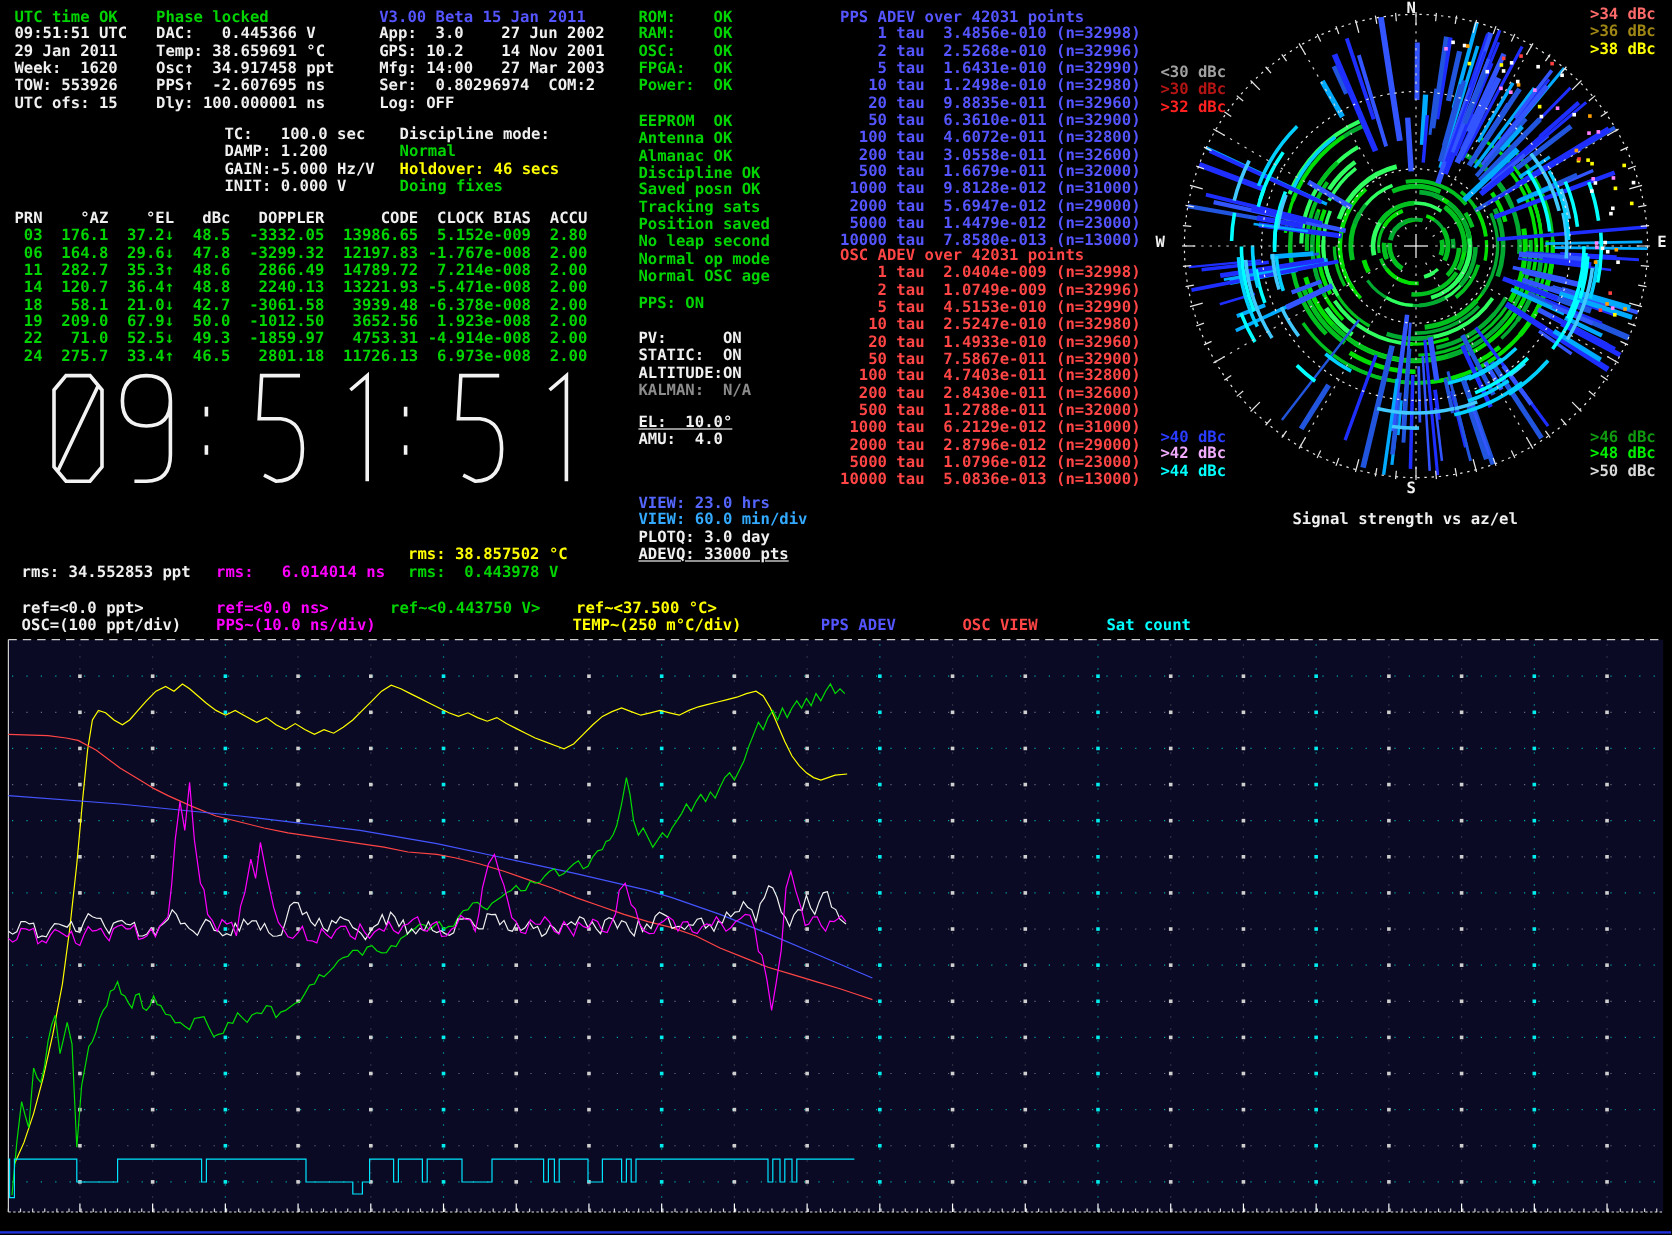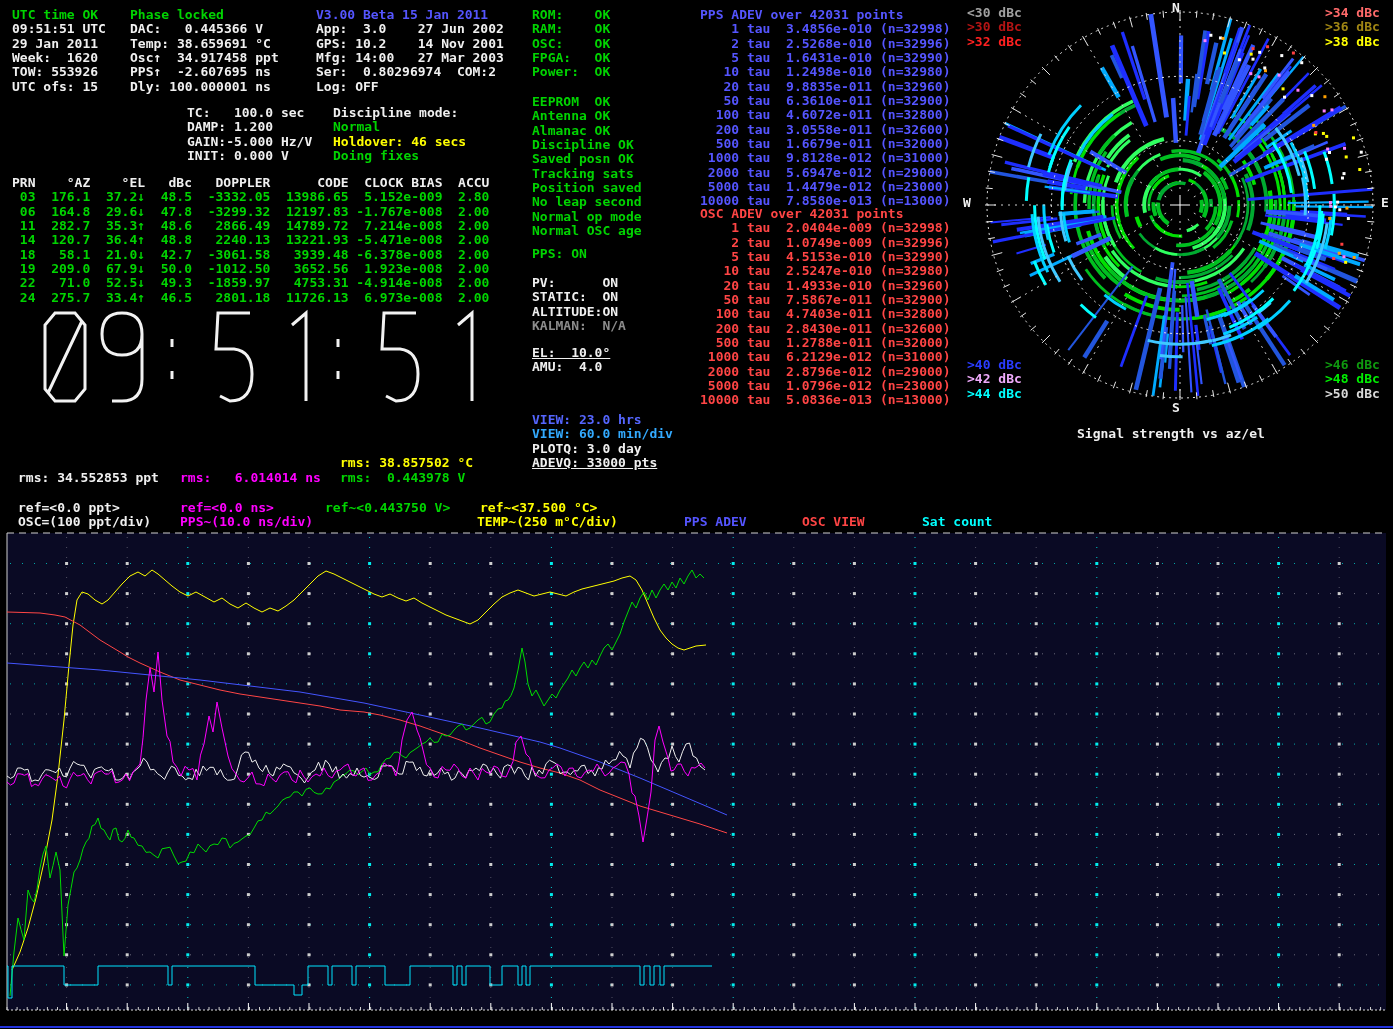--- a/index.html
+++ b/index.html
@@ -494,21 +494,21 @@
       <line x1="204" y1="205" x2="27" y2="205.00000000000003" stroke="#cfcfcf" stroke-width="1" stroke-dasharray="2 5"></line>
       <line x1="206.14359353944897" y1="197" x2="52.857097069603356" y2="108.49999999999997" stroke="#cfcfcf" stroke-width="1" stroke-dasharray="2 5"></line>
       <line x1="212" y1="191.143593539449" x2="123.49999999999991" y2="37.857097069603384" stroke="#cfcfcf" stroke-width="1" stroke-dasharray="2 5"></line>
       <line x1="210" y1="205" x2="230" y2="205" stroke="#fff" stroke-width="1"></line>
       <line x1="220" y1="195" x2="220" y2="215" stroke="#fff" stroke-width="1"></line>
     </svg>
   <div class="lbl" style="left:1172px;top:1px;color:#f0f0f0">N</div>
   <div class="lbl" style="left:1381px;top:196px;color:#f0f0f0">E</div>
   <div class="lbl" style="left:1172px;top:401px;color:#f0f0f0">S</div>
   <div class="lbl" style="left:963px;top:196px;color:#f0f0f0">W</div>
-  <div class="blk" style="left:967px;top:6px"><div class="ln" style="color: rgb(160, 160, 160);">&lt;30 dBc</div><div class="ln" style="color: rgb(180, 20, 20);">&gt;30 dBc</div><div class="ln" style="color: rgb(255, 32, 32);">&gt;32 dBc</div></div>
+  <div class="blk" style="left:967px;top:6px"><div class="ln" style="color: rgb(160, 160, 160); margin-top: 48px;">&lt;30 dBc</div><div class="ln" style="color: rgb(180, 20, 20);">&gt;30 dBc</div><div class="ln" style="color: rgb(255, 32, 32);">&gt;32 dBc</div></div>
   <div class="blk" style="left:1325px;top:6px"><div class="ln" style="color: rgb(255, 106, 106);">&gt;34 dBc</div><div class="ln" style="color: rgb(160, 134, 20);">&gt;36 dBc</div><div class="ln" style="color: rgb(255, 255, 0);">&gt;38 dBc</div></div>
   <div class="blk" style="left:967px;top:358px"><div class="ln" style="color: rgb(42, 60, 255);">&gt;40 dBc</div><div class="ln" style="color: #f0abfc;">&gt;42 dBc</div><div class="ln" style="color: rgb(0, 255, 255);">&gt;44 dBc</div></div>
   <div class="blk" style="left:1325px;top:358px"><div class="ln" style="color: rgb(15, 154, 15);">&gt;46 dBc</div><div class="ln" style="color: rgb(0, 238, 0);">&gt;48 dBc</div><div class="ln" style="color: rgb(216, 216, 216);">&gt;50 dBc</div></div>
   <div class="lbl" style="left:1077px;top:427px;color:#f0f0f0">Signal strength vs az/el</div>
 
   <div class="lbl" style="left:18px;top:471px;color:#f0f0f0">rms: 34.552853 ppt</div>
   <div class="lbl" style="left:180px;top:471px;color:#ff00ff">rms:   6.014014 ns</div>
   <div class="lbl" style="left:340px;top:456px;color:#ffff00">rms: 38.857502 °C</div>
   <div class="lbl" style="left:340px;top:471px;color:#00d400">rms:  0.443978 V</div>
   <div class="lbl" style="left:18px;top:501px;color:#f0f0f0">ref=&lt;0.0 ppt&gt;</div>

